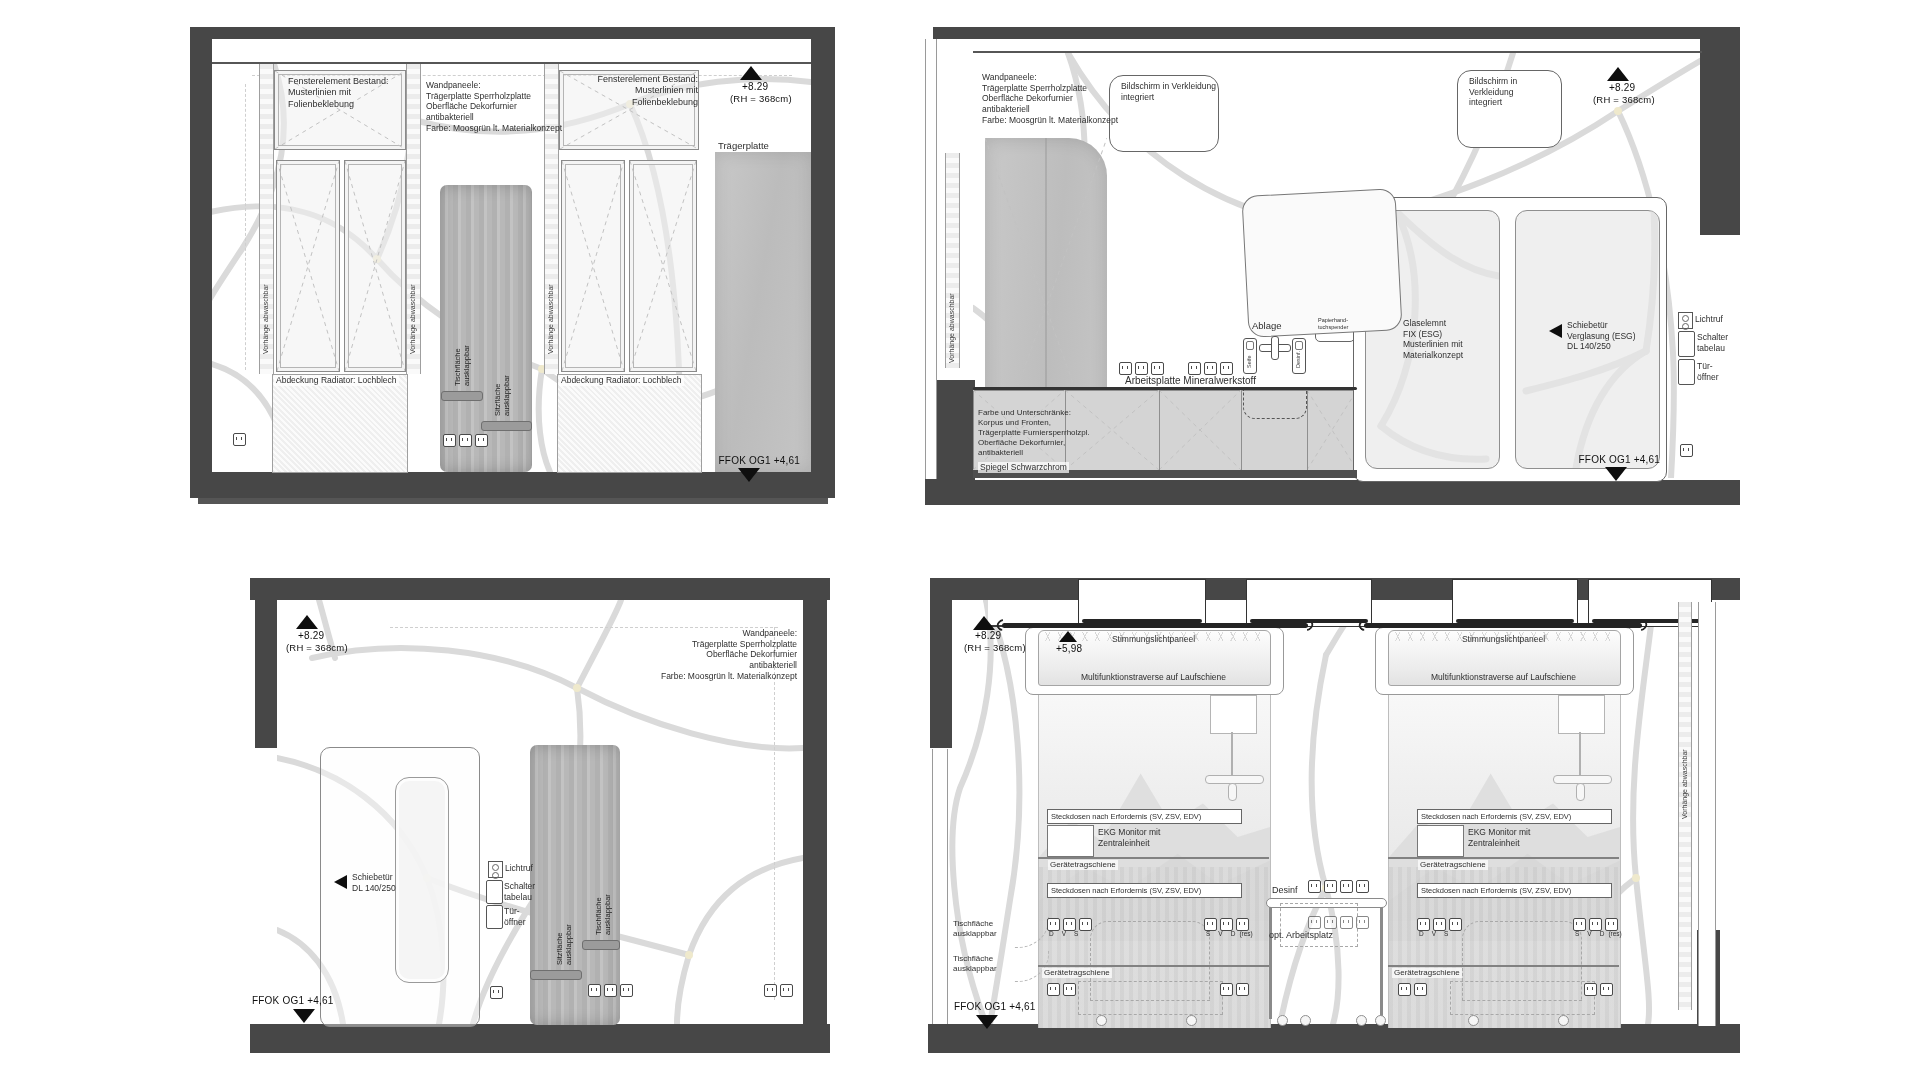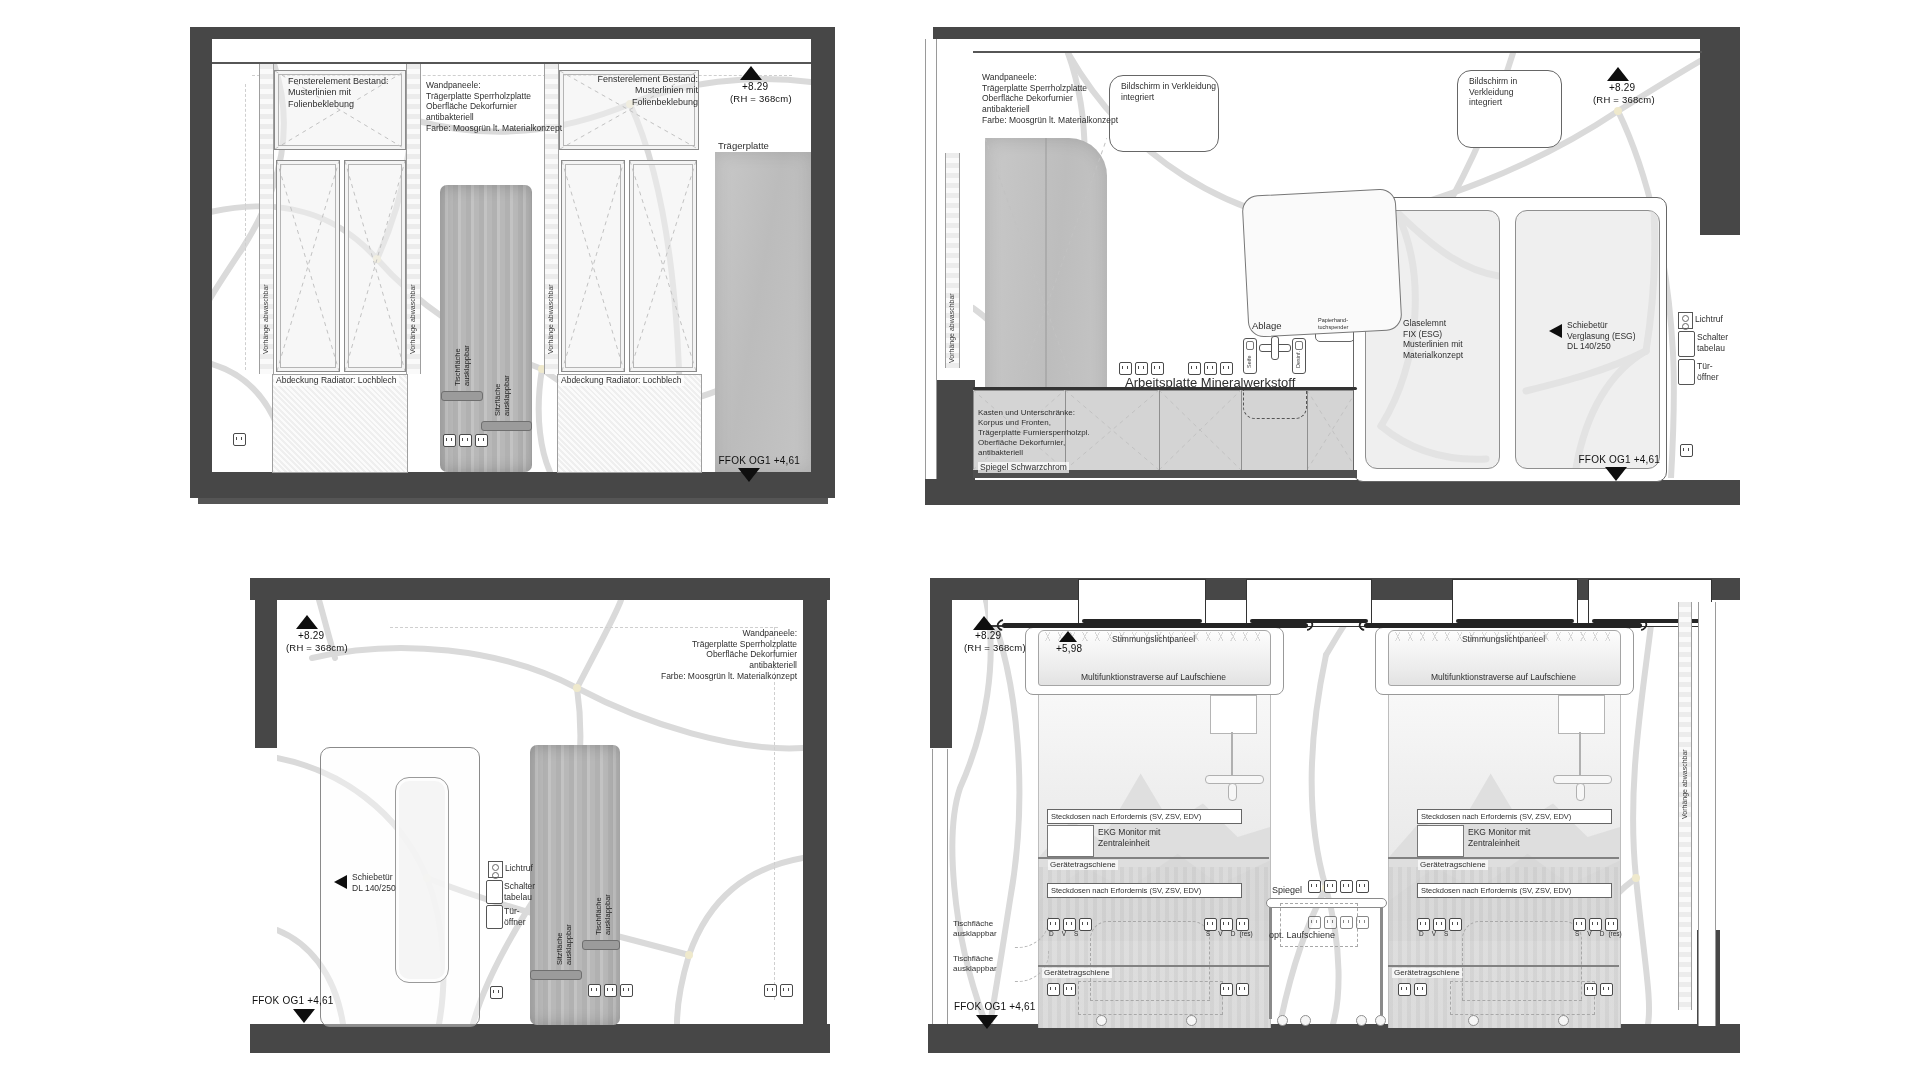--- a/index.html
+++ b/index.html
@@ -266,21 +266,21 @@
     <div class="sockrow" style="left:194px;top:344px;">
       <span class="sock"></span>
         <span class="sock"></span>
         <span class="sock"></span>
     </div>
     <div class="sockrow" style="left:263px;top:344px;">
       <span class="sock"></span>
         <span class="sock"></span>
         <span class="sock"></span>
     </div>
-    <span class="txt" style="left:200px;top:357px;font-size:13px;white-space:nowrap;">Arbeitsplatte Mineralwerkstoff</span>
+    <span class="txt" style="left:200px;top:357px;font-size:10px;white-space:nowrap;">Arbeitsplatte Mineralwerkstoff</span>
     <div class="counter" style="left:48px;top:369px;width:384px;height:2.5px;border-radius:2px;"></div>
     <div class="cab" style="left:48px;top:372px;width:384px;height:80px;"></div>
     <div class="cabdiv" style="left:140px;top:372px;height:80px;"></div>
     <div class="cabdiv" style="left:234px;top:372px;height:80px;"></div>
     <div class="cabdiv" style="left:316px;top:372px;height:80px;"></div>
     <div class="cabdiv" style="left:382px;top:372px;height:80px;"></div>
     <svg class="cross" style="left:48px;top:372px;width:92px;height:80px;" viewBox="0 0 100 100" preserveAspectRatio="none">
         <line x1="0" y1="0" x2="100" y2="100"></line>
         <line x1="0" y1="100" x2="100" y2="0"></line>
       </svg>
@@ -290,21 +290,21 @@
       </svg>
     <svg class="cross" style="left:234px;top:372px;width:82px;height:80px;" viewBox="0 0 100 100" preserveAspectRatio="none">
         <line x1="0" y1="0" x2="100" y2="100"></line>
         <line x1="0" y1="100" x2="100" y2="0"></line>
       </svg>
     <svg class="cross" style="left:382px;top:372px;width:50px;height:80px;" viewBox="0 0 100 100" preserveAspectRatio="none">
         <line x1="0" y1="0" x2="100" y2="100"></line>
         <line x1="0" y1="100" x2="100" y2="0"></line>
       </svg>
     <div class="sink" style="left:318px;top:372px;width:62px;height:28px;"></div>
-    <span class="txt" style="left:53px;top:390px;width:120px;font-size:8px;z-index:6;">Kasten und Unterschränke:
+    <span class="txt" style="left:53px;top:390px;width:120px;font-size:8px;z-index:6;">Farbe und Unterschränke:
 Korpus und Fronten,
 Trägerplatte Furniersperrholzpl.
 Oberfläche Dekorfurnier,
 antibakteriell</span>
     <div class="abs" style="left:48px;top:452px;width:384px;height:8px;background:#4f4f4f;z-index:4;"></div>
     <span class="txt halo" style="left:53px;top:444px;font-size:8.5px;white-space:nowrap;">Spiegel Schwarzchrom</span>
 
     <div class="frame" style="left:428px;top:179px;width:312px;height:283px;border-radius:10px;"></div>
     <div class="glass" style="left:440px;top:192px;width:133px;height:257px;">
       <svg class="voronoi lite" width="133" height="257" viewBox="0 0 133 257" style="left:0;top:0;">
@@ -506,38 +506,38 @@
     <span class="txt halo" style="left:114px;top:399px;font-size:8px;white-space:nowrap;">Gerätetragschiene</span>
     <div class="sockrow" style="left:119px;top:414px;">
       <span class="sock"></span>
         <span class="sock"></span>
     </div>
     <div class="sockrow" style="left:292px;top:414px;">
       <span class="sock"></span>
         <span class="sock"></span>
     </div>
 
-    <span class="txt" style="left:344px;top:316px;font-size:9px;white-space:nowrap;">Spiegel</span>
+    <span class="txt" style="left:344px;top:316px;font-size:9px;white-space:nowrap;">Desinf</span>
     <div class="sockrow" style="left:380px;top:311px;">
       <span class="sock"></span>
         <span class="sock"></span>
         <span class="sock"></span>
         <span class="sock"></span>
     </div>
     <div class="abs" style="left:338px;top:329px;width:119px;height:8px;border:1.5px solid #8a8a8a;border-radius:5px;background:#fff;z-index:5;"></div>
     <div class="leg" style="left:341px;top:338px;height:112px;"></div>
     <div class="leg" style="left:452px;top:338px;height:112px;"></div>
     <div class="dashedbox" style="left:352px;top:334px;width:76px;height:42px;"></div>
     <div class="sockrow" style="left:380px;top:347px;opacity:.65;">
       <span class="sock"></span>
         <span class="sock"></span>
         <span class="sock"></span>
         <span class="sock"></span>
     </div>
-    <span class="txt" style="left:341px;top:361px;font-size:9px;white-space:nowrap;">opt. Laufschiene</span>
+    <span class="txt" style="left:341px;top:361px;font-size:9px;white-space:nowrap;">opt. Arbeitsplatz</span>
     <div class="wheel" style="left:349px;top:446px;"></div>
     <div class="wheel" style="left:372px;top:446px;"></div>
     <div class="wheel" style="left:428px;top:446px;"></div>
     <div class="wheel" style="left:447px;top:446px;"></div>
 
     <div class="frame" style="left:447px;top:58px;width:257px;height:66px;border-color:#999;"></div>
     <div class="lightpanel" style="left:460px;top:61px;width:231px;height:54px;">
         <div class="pleats"></div>
       </div>
     <span class="txt ctxt" style="left:460px;top:65px;width:231px;font-size:8.5px;">Stimmungslichtpaneel</span>

